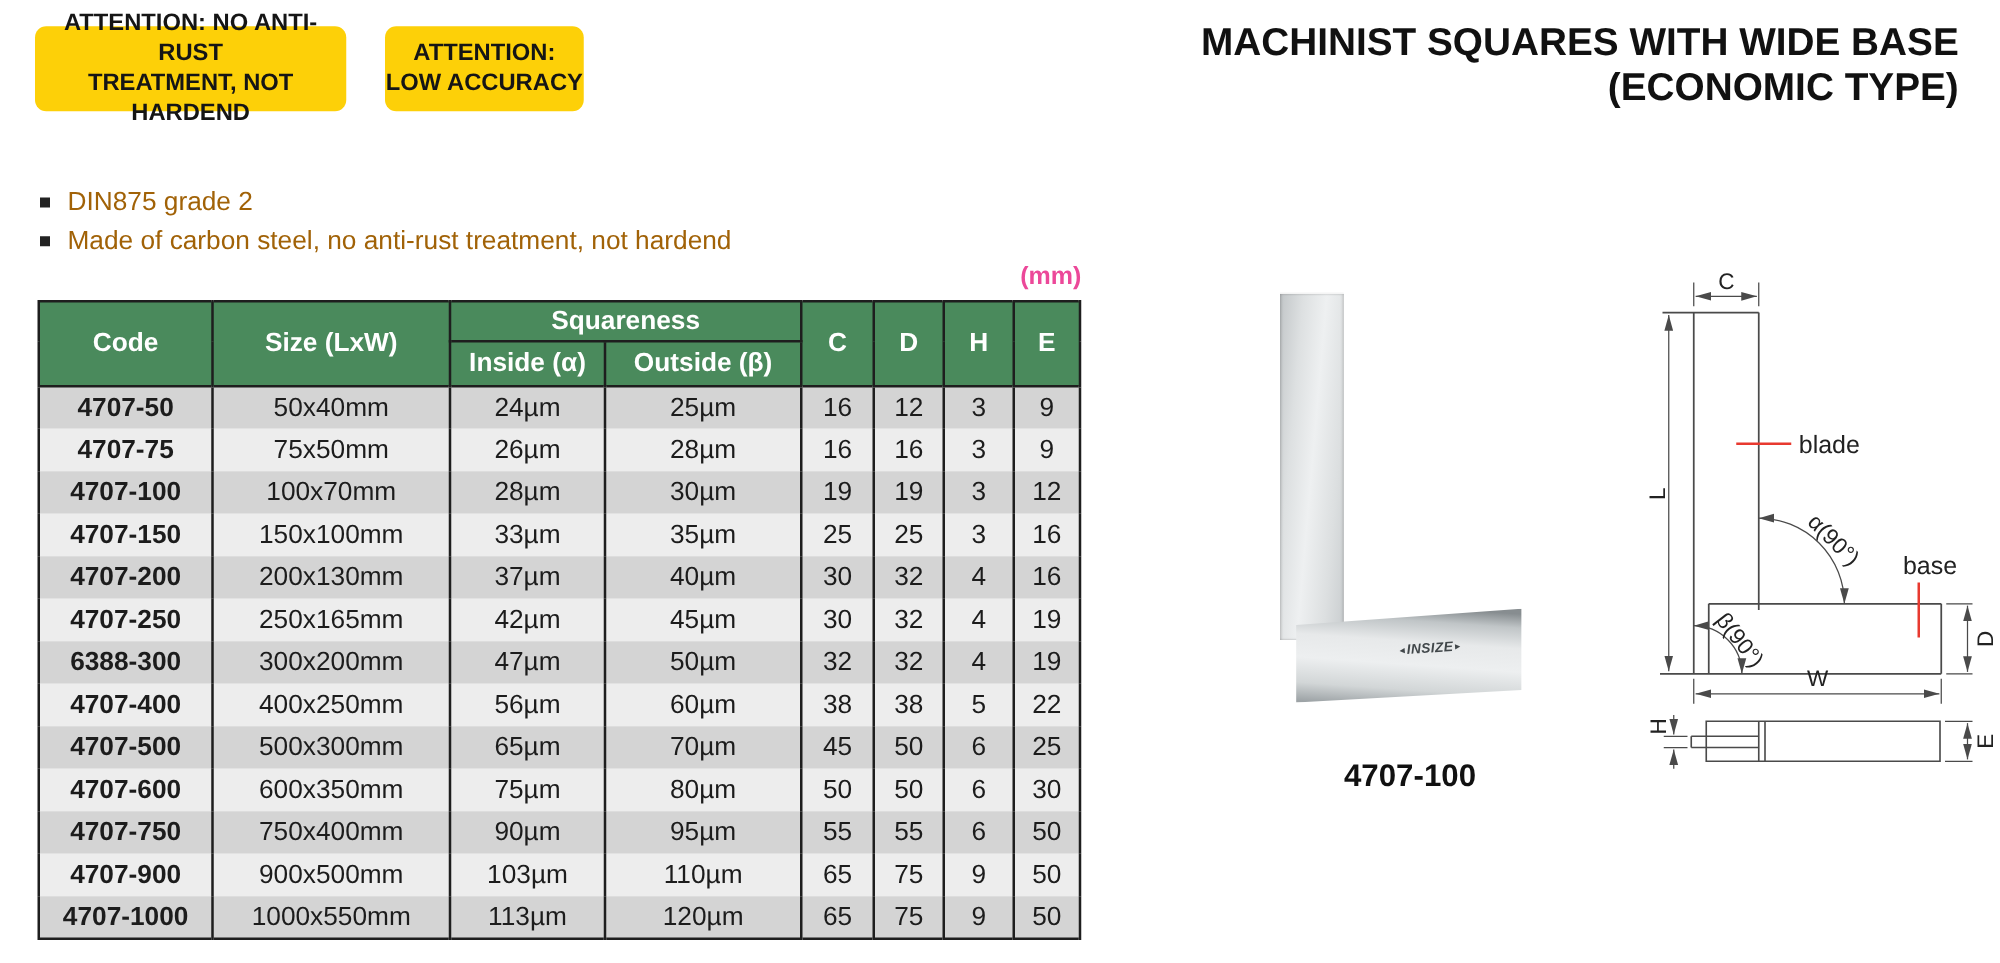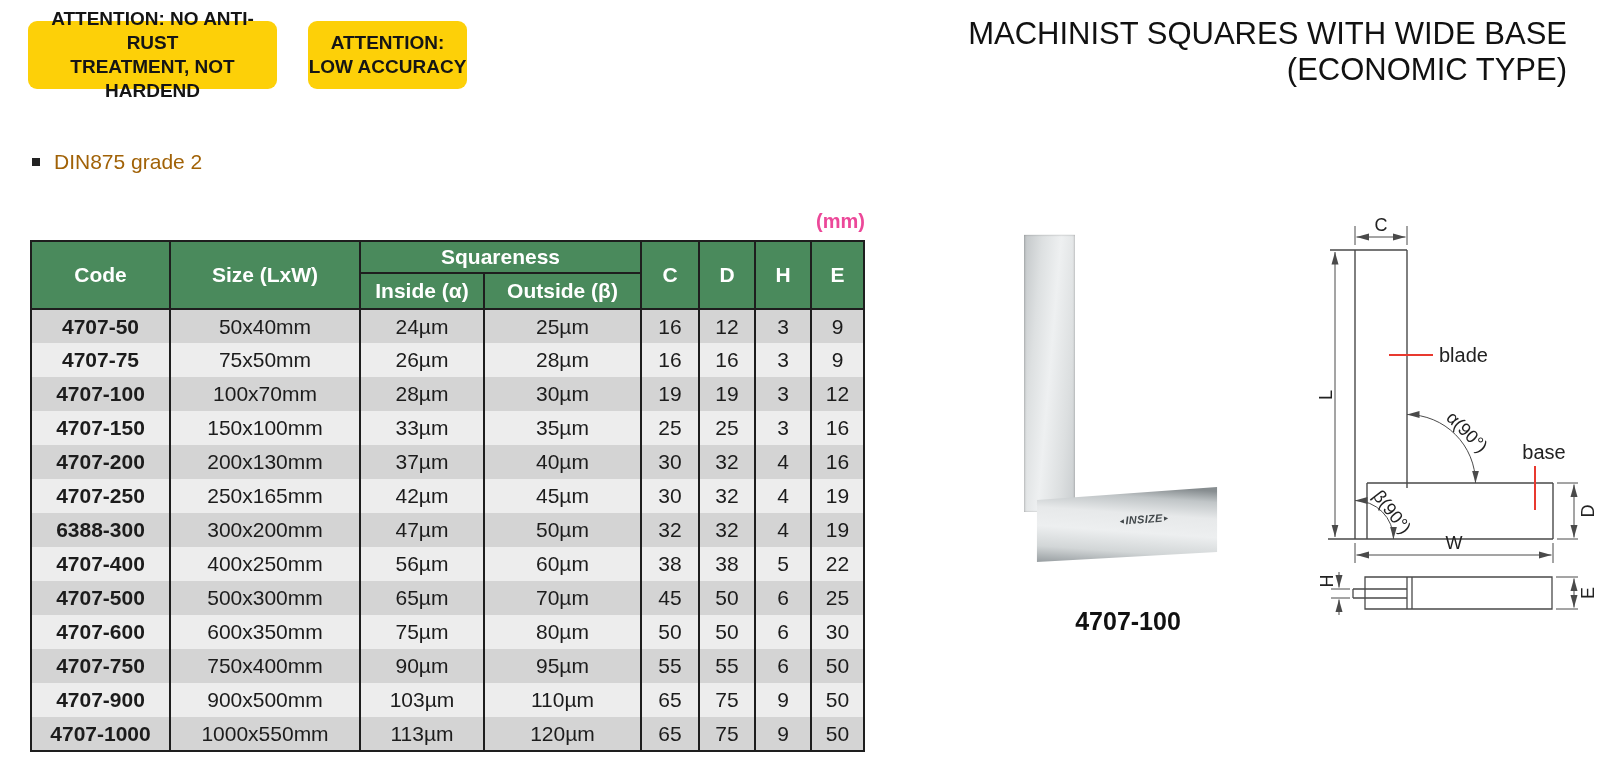--- a/index.html
+++ b/index.html
@@ -14,21 +14,21 @@
     position:absolute; background:#fdd008; border-radius:9px;
     display:flex; flex-direction:column; justify-content:center;
     text-align:center; font-weight:bold; font-size:19px; line-height:24px; color:#151515;
   }
   .badge-1 { left:28px; top:21px; width:249px; height:68px; }
   .badge-2 { left:308px; top:21px; width:159px; height:68px; }
 
   
   .title {
     position:absolute; right:33px; top:16px; text-align:right;
-    font-weight:normal; font-size:31px; line-height:36px; color:#111;
+    font-weight:bold; font-size:31px; line-height:36px; color:#111;
   }
 
   
   .features { position:absolute; left:32px; top:146px; font-size:21px; color:#a16207; }
   .feature { display:flex; align-items:center; height:31px; }
   .bullet { width:8px; height:8px; background:#222; margin-right:14px; flex:0 0 auto; }
 
   
   .unit-note {
     position:absolute; left:30px; top:210px; width:835px; text-align:right;
@@ -103,20 +103,24 @@
 
   <div class="title">
     <div>MACHINIST SQUARES WITH WIDE BASE</div>
     <div>(ECONOMIC TYPE)</div>
   </div>
 
   <div class="features">
     <div class="feature">
       <span class="bullet"></span>
       <span>DIN875 grade 2</span>
+    </div>
+    <div class="feature">
+      <span class="bullet"></span>
+      <span>Made of carbon steel, no anti-rust treatment, not hardend</span>
     </div>
   </div>
 
   <div class="unit-note">(mm)</div>
 
   <table class="spec">
     <colgroup>
       <col style="width:139px">
         <col style="width:190px">
         <col style="width:124px">

